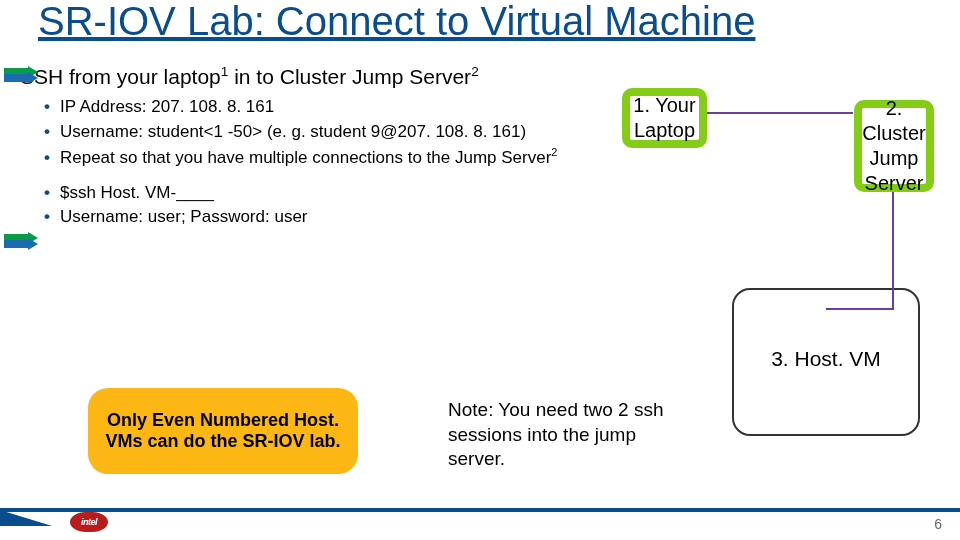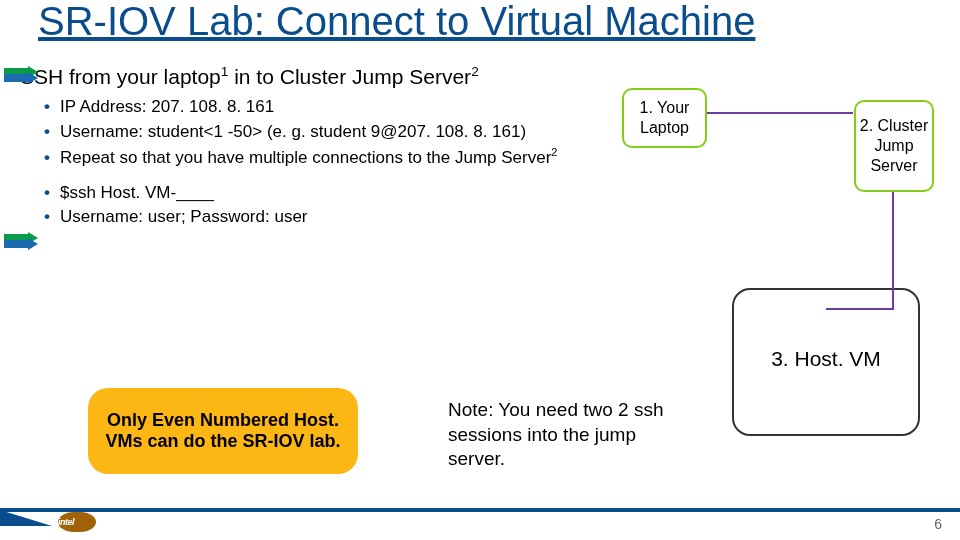--- a/index.html
+++ b/index.html
@@ -8,30 +8,30 @@
   .content { padding-left: 20px; position: relative; }
   .step-heading { font-size: 21px; font-weight: 400; color: #000; margin: 4px 0 6px 0; display: flex; align-items: center; }
   .arrow { position: absolute; left: 4px; }
   .arrow svg { display: block; }
   .bullets { list-style: none; margin: 0 0 10px 24px; }
   .bullets li { font-size: 17px; line-height: 1.45; }
   .bullets li::before { content: "•"; color: #0a4d8c; font-weight: bold; margin-right: 10px; }
   sup { font-size: 0.65em; vertical-align: super; }
   .callout-even { position: absolute; left: 88px; top: 388px; width: 270px; height: 86px; background: #fcb714; border-radius: 20px; display: flex; align-items: center; justify-content: center; text-align: center; font-size: 18px; font-weight: bold; padding: 8px 8px; }
   .note-text { position: absolute; left: 448px; top: 398px; width: 230px; font-size: 19px; line-height: 1.3; }
-  .box { position: absolute; border: 2px solid #84cc16; border-radius: 10px; background: #fff; display: flex; align-items: center; justify-content: center; text-align: center; font-size: 16px; line-height: 1.25; }
+  .box { position: absolute; border: 8px solid #84cc16; border-radius: 10px; background: #fff; display: flex; align-items: center; justify-content: center; text-align: center; font-size: 20px; line-height: 1.25; }
   .box-laptop { left: 622px; top: 88px; width: 85px; height: 60px; }
   .box-cluster { left: 854px; top: 100px; width: 80px; height: 92px; }
   .box-hostvm { left: 732px; top: 288px; width: 188px; height: 148px; border-radius: 18px; font-size: 21px; border-width: 2px; border-color: #333; align-items: flex-start; padding-top: 56px; }
   .conn-laptop-cluster { position: absolute; left: 707px; top: 112px; width: 146px; height: 2px; background: #6b3fa0; }
   .conn-cluster-down { position: absolute; left: 892px; top: 192px; width: 2px; height: 118px; background: #6b3fa0; }
   .conn-cluster-left { position: absolute; left: 826px; top: 308px; width: 68px; height: 2px; background: #6b3fa0; }
   .footer-bar { position: absolute; left: 0; bottom: 28px; width: 960px; height: 4px; background: #0a4d8c; }
   .footer-triangle { position: absolute; left: 0; bottom: 14px; width: 0; height: 0; border-left: 52px solid #0a4d8c; border-top: 16px solid transparent; border-bottom: 0 solid transparent; }
-  .intel-logo { position: absolute; left: 58px; bottom: 8px; width: 38px; height: 20px; background: #a16207; border-radius: 50% / 60%; display: flex; align-items: center; justify-content: flex-start; }
+  .intel-logo { position: absolute; left: 70px; bottom: 8px; width: 38px; height: 20px; background: #b91c1c; border-radius: 50% / 60%; display: flex; align-items: center; justify-content: center; }
   .intel-logo span { color: #fff; font-size: 9px; font-style: italic; font-weight: bold; letter-spacing: -0.5px; }
   .page-num { position: absolute; right: 18px; bottom: 8px; font-size: 14px; color: #666; }
 </style>
 </head>
 <body>
 
 <div class="title">SR-IOV Lab: Connect to Virtual Machine</div>
 
 <div class="content">
 

